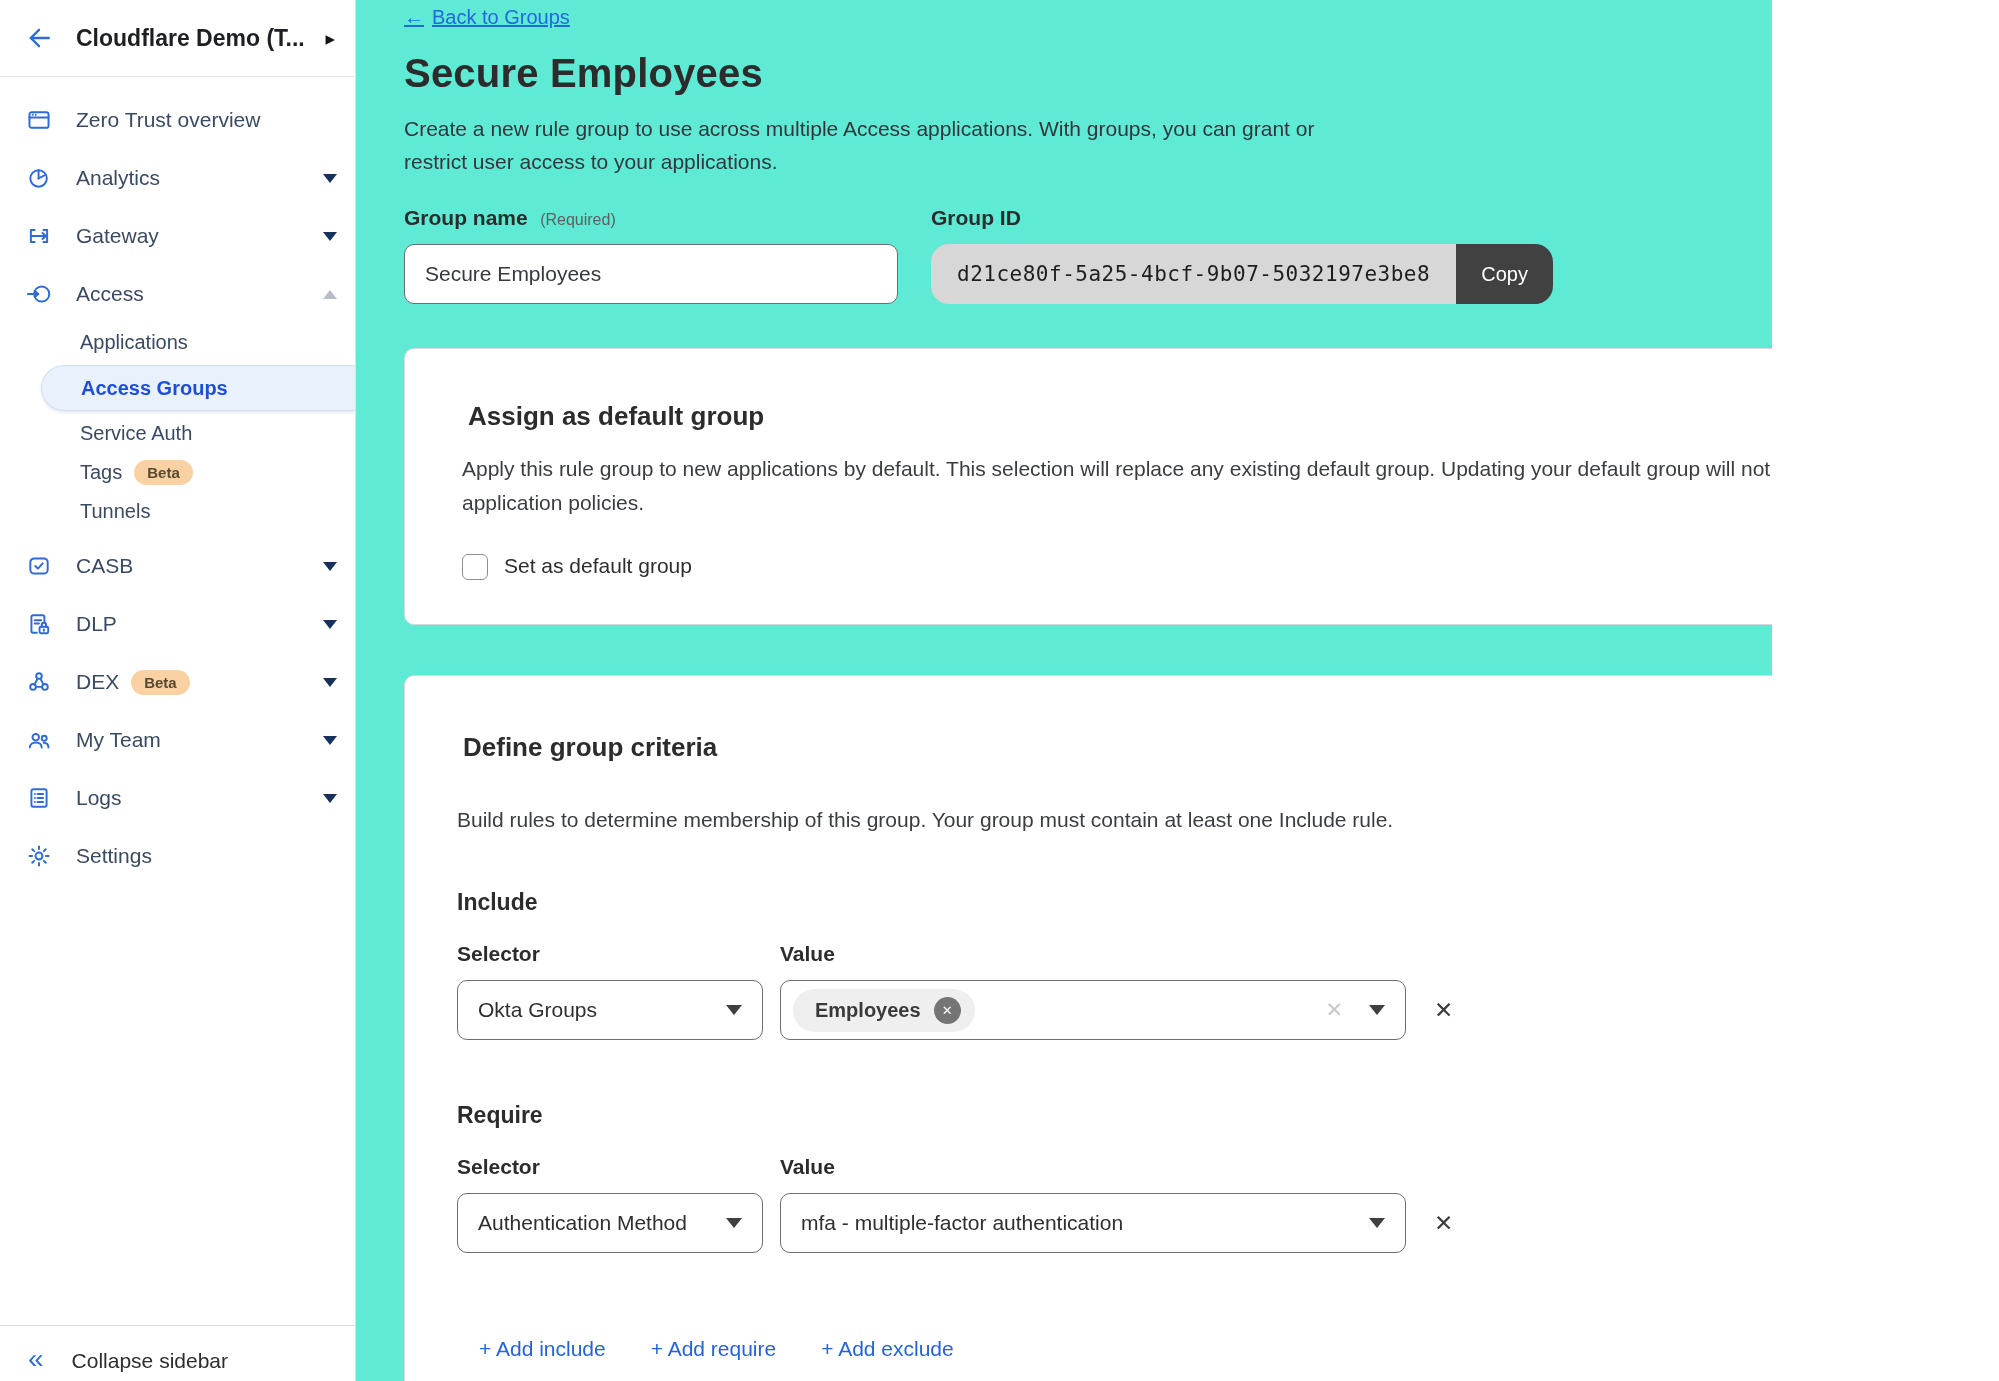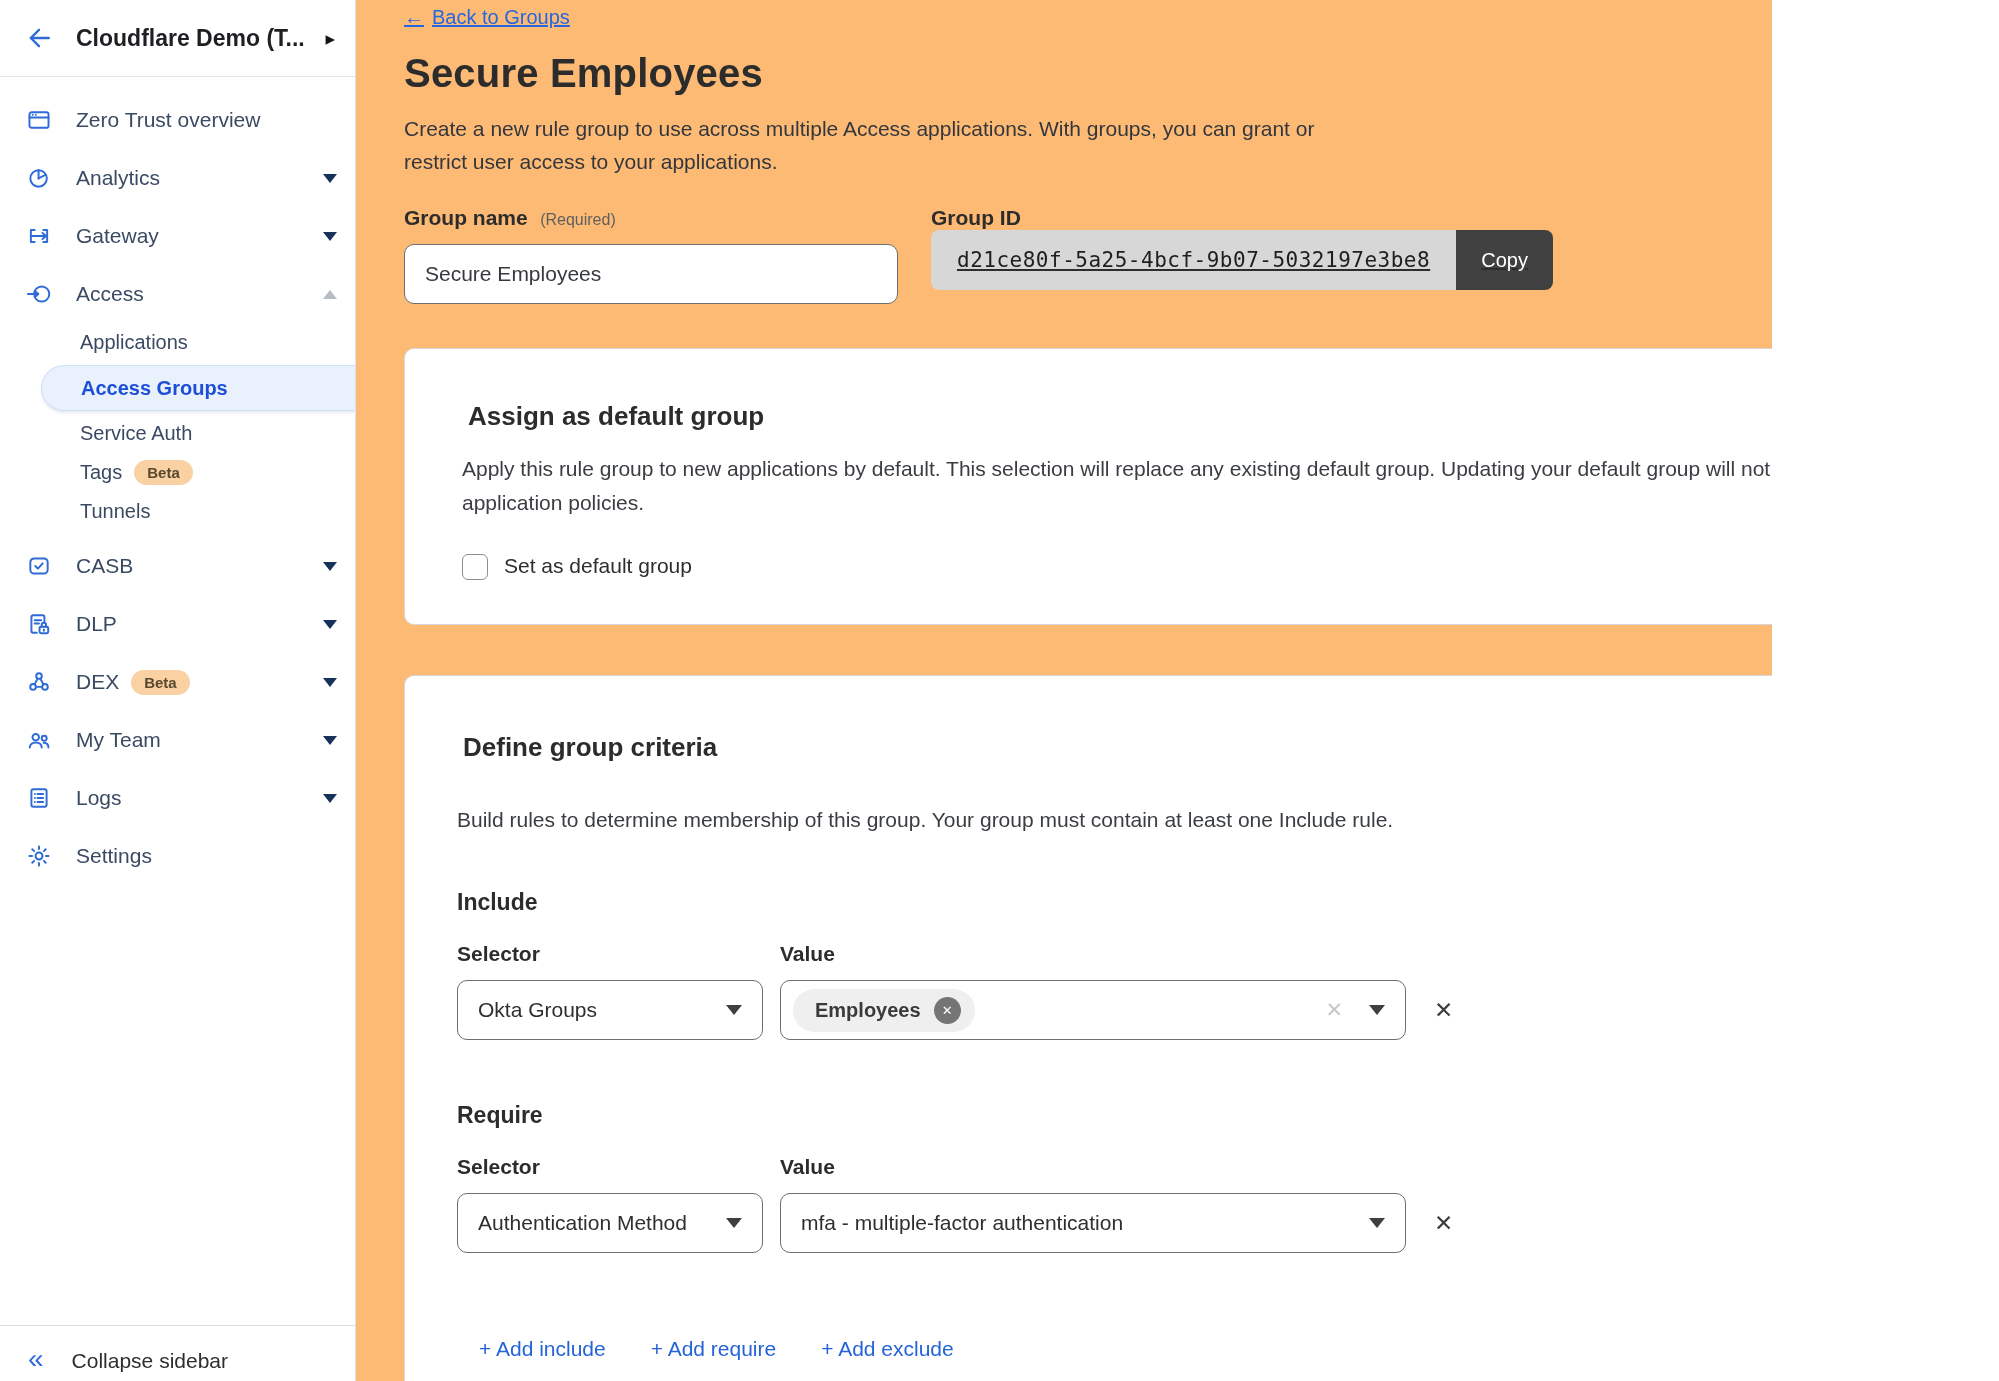--- a/index.html
+++ b/index.html
@@ -1,18 +1,18 @@
 <!DOCTYPE html>
 <html><head>
 <meta charset="utf-8">
 <style>
   * { box-sizing: border-box; }
   html,body { margin:0; padding:0; }
   body { font-family:"Liberation Sans", sans-serif; background:#fff; }
-  .app { position:relative; width:1772px; height:1381px; overflow:hidden; background:#fdba74; color:#2d2d2d;padding-left:15px; }
+  .app { position:relative; width:1772px; height:1381px; overflow:hidden; background:#5eead4; color:#2d2d2d;padding-left:15px; }
 
   
   .sidebar { position:absolute; left:0; top:0; bottom:0; width:356px; border-right:1px solid #dfe1e5; display:flex; flex-direction:column; background:#fff; }
   .sb-header { flex:0 0 77px; display:flex; align-items:center; padding:0 20px 0 26px; border-bottom:1px solid #e4e5e8; }
   .sb-title { margin-left:24px; font-size:23px; font-weight:700; color:#1d1f23; white-space:nowrap; overflow:hidden; }
   .sb-chevron { margin-left:auto; font-size:19px; color:#141414; line-height:1; }
   .sb-nav { flex:1 1 auto; padding-top:14px; overflow:hidden; }
   .sb-item { height:58px; display:flex; align-items:center; padding:0 18px 0 26px; font-size:21px; color:#3a4a63; cursor:pointer; }
   .sb-item .icon { width:26px; height:26px; margin-right:24px; flex:none; color:#2e6bd6; }
   .icon svg { width:100%; height:100%; display:block; }
@@ -29,21 +29,21 @@
   .main { position:absolute; left:357px; top:0; right:0; bottom:0; padding:6px 0 0 47px; overflow:hidden; }
   .back-link { display:inline-flex; align-items:center; gap:8px; font-size:20px; color:#2467e0; text-decoration:underline; cursor:pointer; }
   .page-title { margin:22px 0 0; font-size:40px; font-weight:700; color:#2c2c2c; letter-spacing:0.2px; }
   .page-desc { margin-top:16px; max-width:965px; font-size:21px; line-height:33px; color:#33373d; }
 
   .fields { display:flex; margin-top:28px; align-items:flex-start; }
   .field-label { font-size:21px; font-weight:700; color:#2c2c2c; }
   .req-hint { margin-left:8px; font-size:16px; font-weight:400; color:#5f5f5f; }
   .name-col { width:494px; margin-right:33px; }
   .text-input { margin-top:14px; width:100%; height:60px; border:1px solid #6e6e6e; border-radius:10px; padding:0 20px; font-size:21px; color:#36393f; font-family:"Liberation Sans", sans-serif; background:#fff; }
-  .gid-row { display:flex; height:60px; border-radius:8px; overflow:hidden;text-decoration:underline; }
+  .gid-row { margin-top:14px; display:flex; height:60px; border-radius:18px; overflow:hidden; }
   .gid-value { background:#d7d7d7; display:flex; align-items:center; padding:0 26px; font-family:"DejaVu Sans Mono", monospace; font-size:21px; color:#1e1e1e; letter-spacing:0.5px; }
   .copy-btn { width:97px; background:#414141; color:#fff; border:none; font-size:20px; font-family:"Liberation Sans", sans-serif; display:flex; align-items:center; justify-content:center; cursor:pointer; }
 
   .card { width:1578px; border:1px solid #d8d8d8; border-radius:10px; background:#fff; }
   .card-1 { margin-top:44px; padding:46px 56px 44px 57px; }
   .card-2 { margin-top:50px; padding:50px 56px 60px 52px; }
   .card-title { margin:6px; font-size:26px; font-weight:700; color:#2c2c2c; }
   .card-desc { margin:20px 0 0; font-size:21px; line-height:34px; color:#3a3d42; }
   .check-row { margin-top:34px; display:flex; align-items:flex-start; cursor:pointer; }
   .checkbox { width:26px; height:26px; border:1.5px solid #8f8f8f; border-radius:6px; background:#fff; flex:none; }

